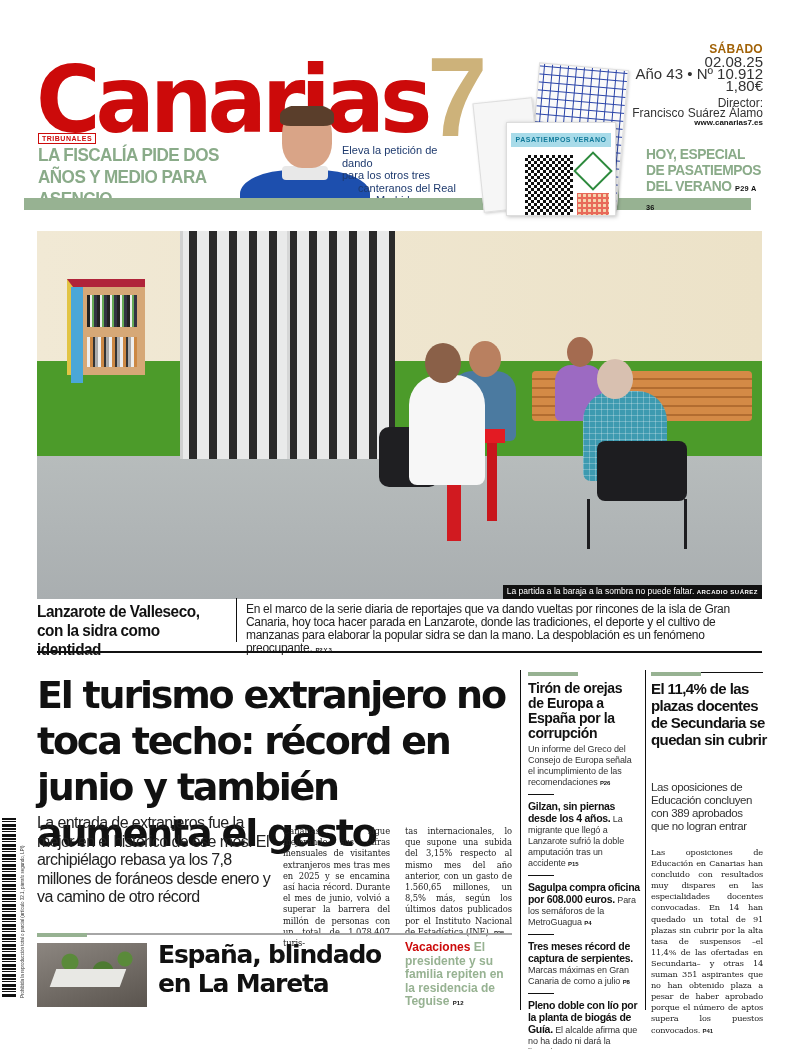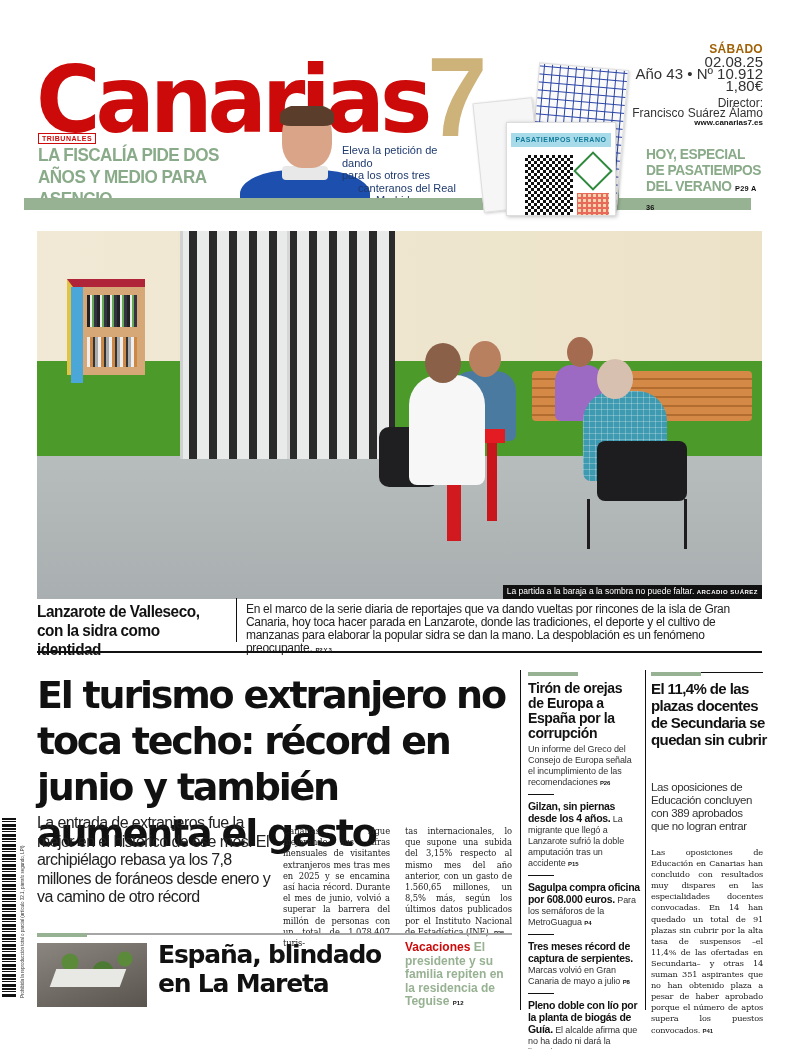--- a/index.html
+++ b/index.html
@@ -259,21 +259,21 @@
   </div>
   <div class="brief">
     <div class="txt"><span class="inline-h">Gilzan, sin piernas desde los 4 años.</span> <span>La migrante que llegó a Lanzarote sufrió la doble amputación tras un accidente</span> <span class="p">P15</span></div>
     <div class="sep"></div>
   </div>
   <div class="brief">
     <div class="txt"><span class="inline-h">Sagulpa compra oficina por 608.000 euros.</span> <span>Para los semáforos de la MetroGuagua</span> <span class="p">P4</span></div>
     <div class="sep"></div>
   </div>
   <div class="brief">
-    <div class="txt"><span class="inline-h">Tres meses récord de captura de serpientes.</span> <span>Marcas volvió en Gran Canaria de mayo a julio</span> <span class="p">P8</span></div>
+    <div class="txt"><span class="inline-h">Tres meses récord de captura de serpientes.</span> <span>Marcas máximas en Gran Canaria de como a julio</span> <span class="p">P8</span></div>
     <div class="sep"></div>
   </div>
   <div class="brief">
     <div class="txt"><span class="inline-h">Pleno doble con lío por la planta de biogás de Guía.</span> <span>El alcalde afirma que no ha dado ni dará la licencia</span> </div>
   </div>
 </div>
 
 <div class="edu-rule"></div>
 <div class="edu-acc"></div>
 <div class="edu-head">El 11,4% de las plazas docentes de Secundaria se quedan sin cubrir</div>

